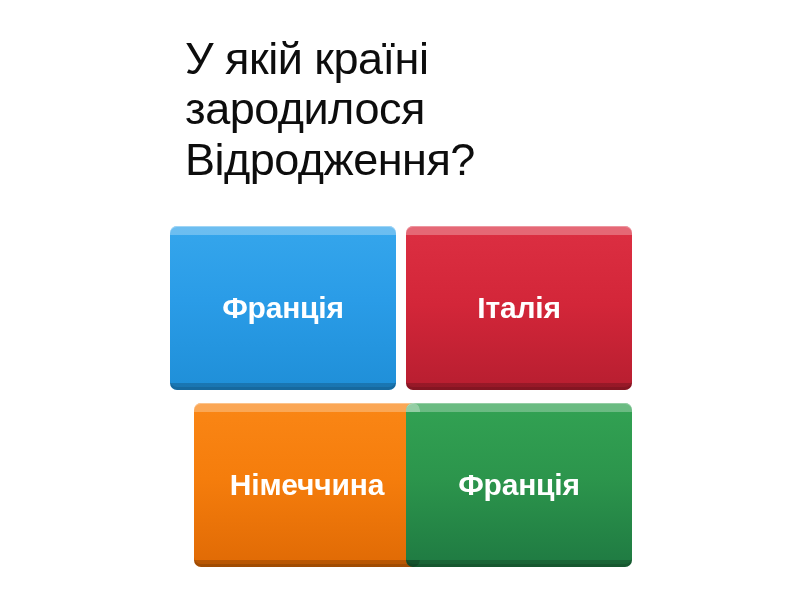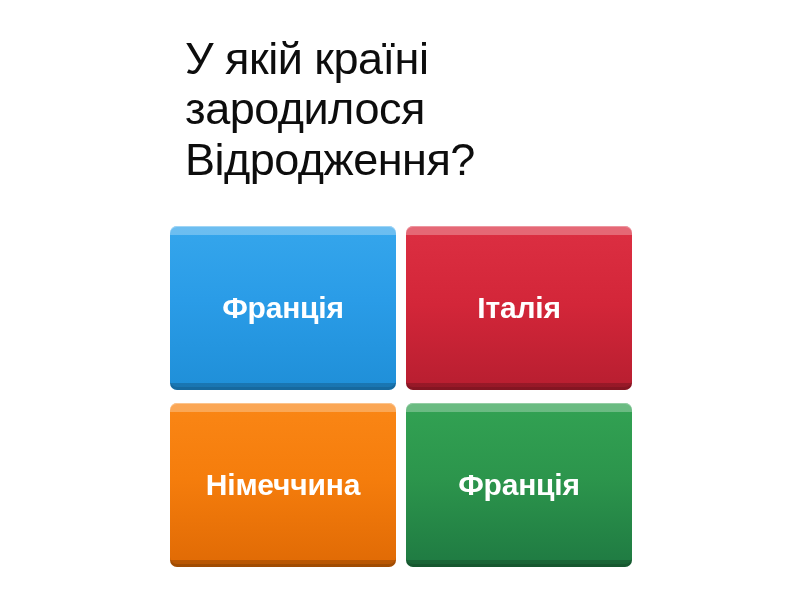--- a/index.html
+++ b/index.html
@@ -126,20 +126,21 @@
   }
   .answer-red {
     background: linear-gradient(180deg, #dc2f42 0%, #d32639 48%, #b71e30 100%);
     box-shadow: inset 0 -3px 0 rgba(0, 0, 0, 0.12),
                 inset 0 1px 0 rgba(255, 255, 255, 0.30);
   }
   .answer-orange {
     background: linear-gradient(180deg, #fa8615 0%, #f57d0c 46%, #e06a05 100%);
     box-shadow: inset 0 -3px 0 rgba(0, 0, 0, 0.12),
                 inset 0 1px 0 rgba(255, 255, 255, 0.32);
+    margin-left: 24px;
   }
   .answer-green {
     background: linear-gradient(180deg, #32a253 0%, #2c954c 46%, #1f7a42 100%);
     box-shadow: inset 0 -3px 0 rgba(0, 0, 0, 0.12),
                 inset 0 1px 0 rgba(255, 255, 255, 0.28);
   }
 </style>
 </head>
 <body>
 

